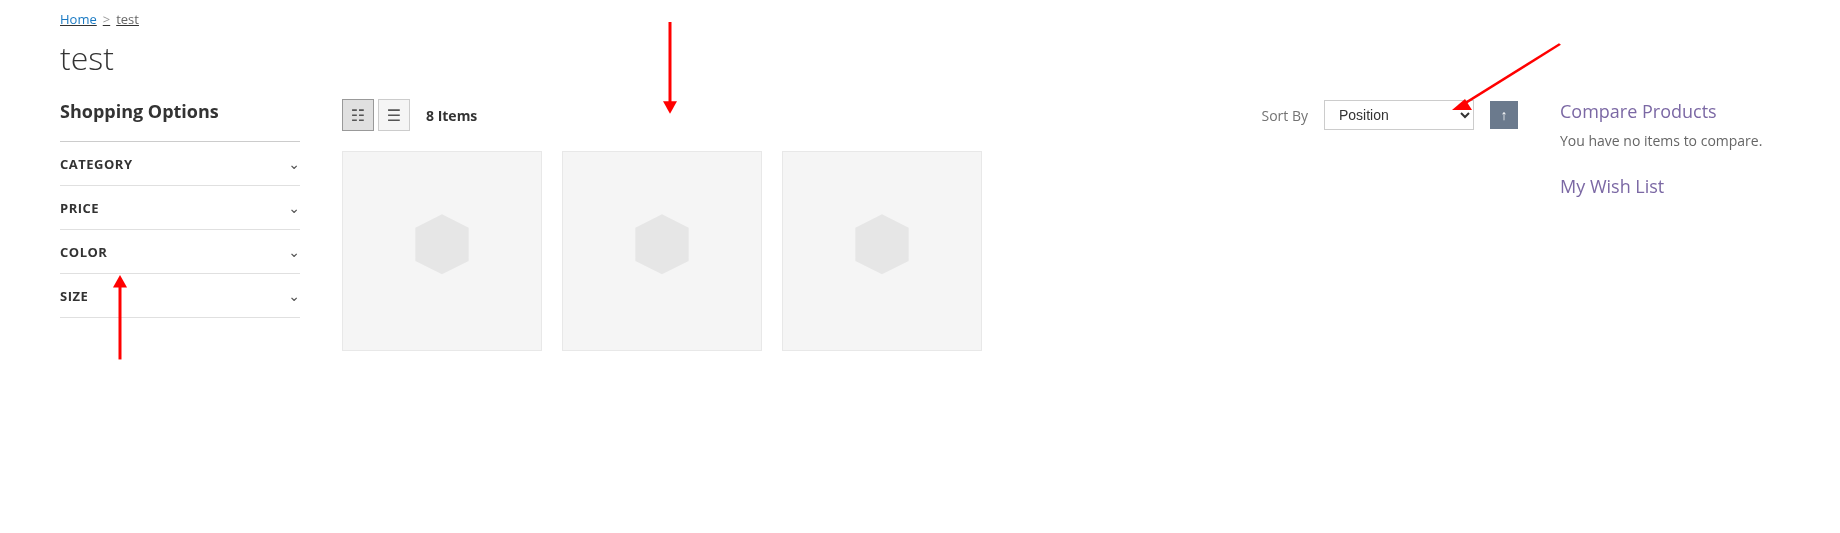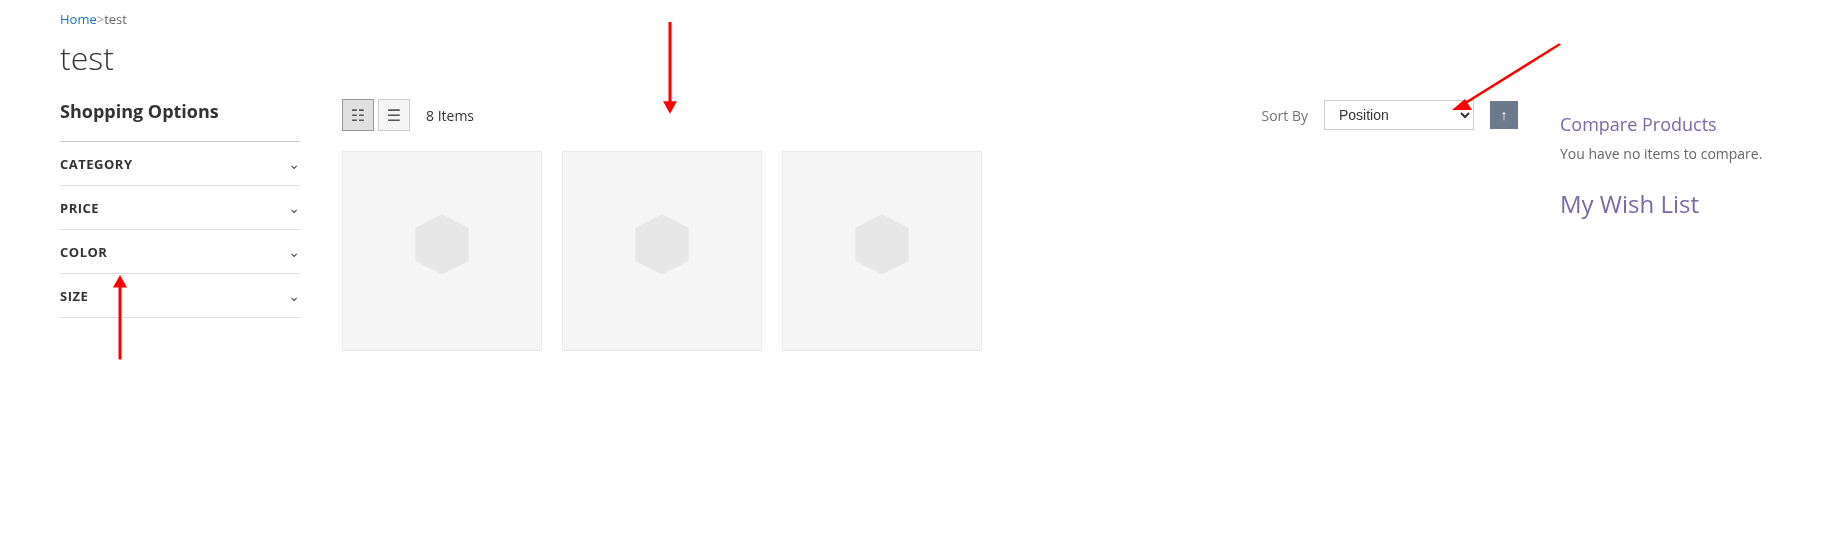--- a/index.html
+++ b/index.html
@@ -12,22 +12,24 @@
 
     .page-wrapper {
       max-width: 1840px;
       padding: 10px 60px 40px 60px;
     }
 
     
     .breadcrumb {
       display: flex;
       align-items: center;
+      gap: 6px;
       font-size: 13px;
       margin-bottom: 8px;
+      text-decoration: underline;
     }
     .breadcrumb a {
       color: #1979c3;
       text-decoration: none;
     }
     .breadcrumb span {
       color: #666;
     }
     .breadcrumb .sep {
       color: #999;
@@ -121,20 +123,21 @@
 
     .view-btn.active {
       background: #e0e0e0;
       border-color: #999;
     }
 
     .items-count {
       font-size: 14px;
       color: #333;
       margin-right: auto;
+      font-weight: bold;
     }
 
     .sort-by-label {
       font-size: 14px;
       color: #737373;
       margin-left: 44px;
     }
 
     .sort-select {
       border: 1px solid #ccc;
@@ -188,31 +191,30 @@
     .right-sidebar {
       width: 220px;
       flex-shrink: 0;
     }
 
     .compare-products-title {
       font-size: 18px;
       font-weight: 400;
       color: #7b68a4;
       margin-bottom: 8px;
-      margin-top: 13px;
     }
 
     .compare-products-text {
       font-size: 14px;
       color: #666;
       margin-bottom: 24px;
     }
 
     .wish-list-title {
-      font-size: 24px;
+      font-size: 18px;
       font-weight: 400;
       color: #7b68a4;
       margin-bottom: 8px;
     }
 
     .wish-list-text {
       font-size: 14px;
       color: #666;
     }
 

